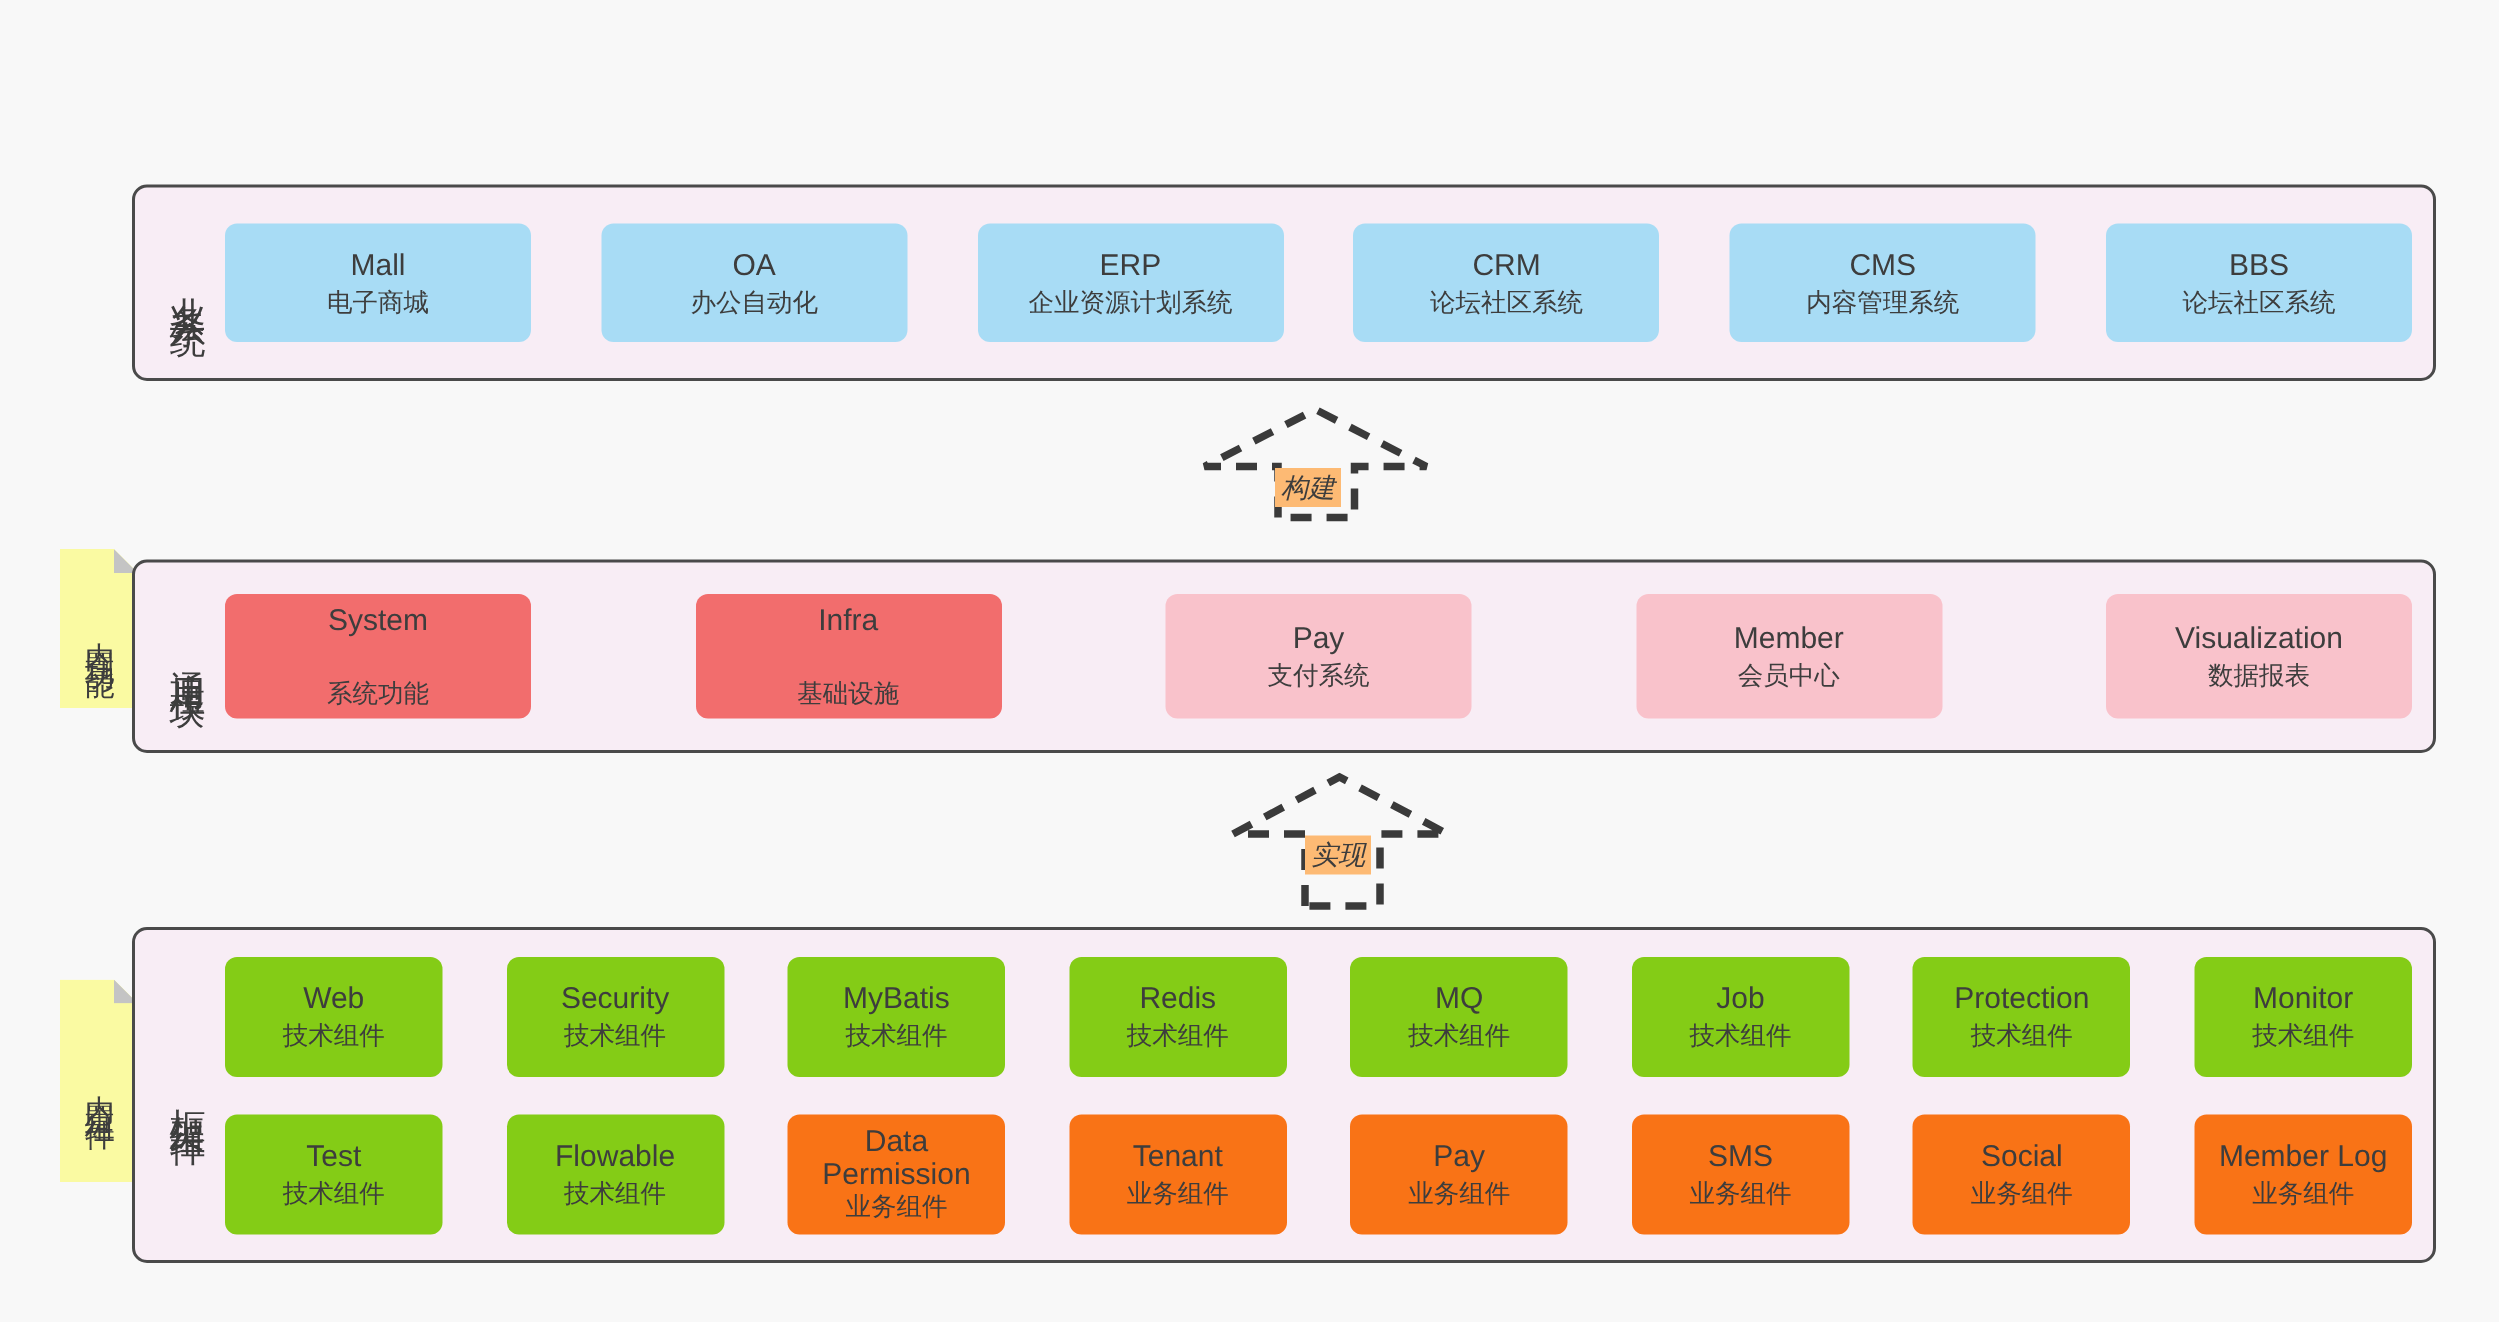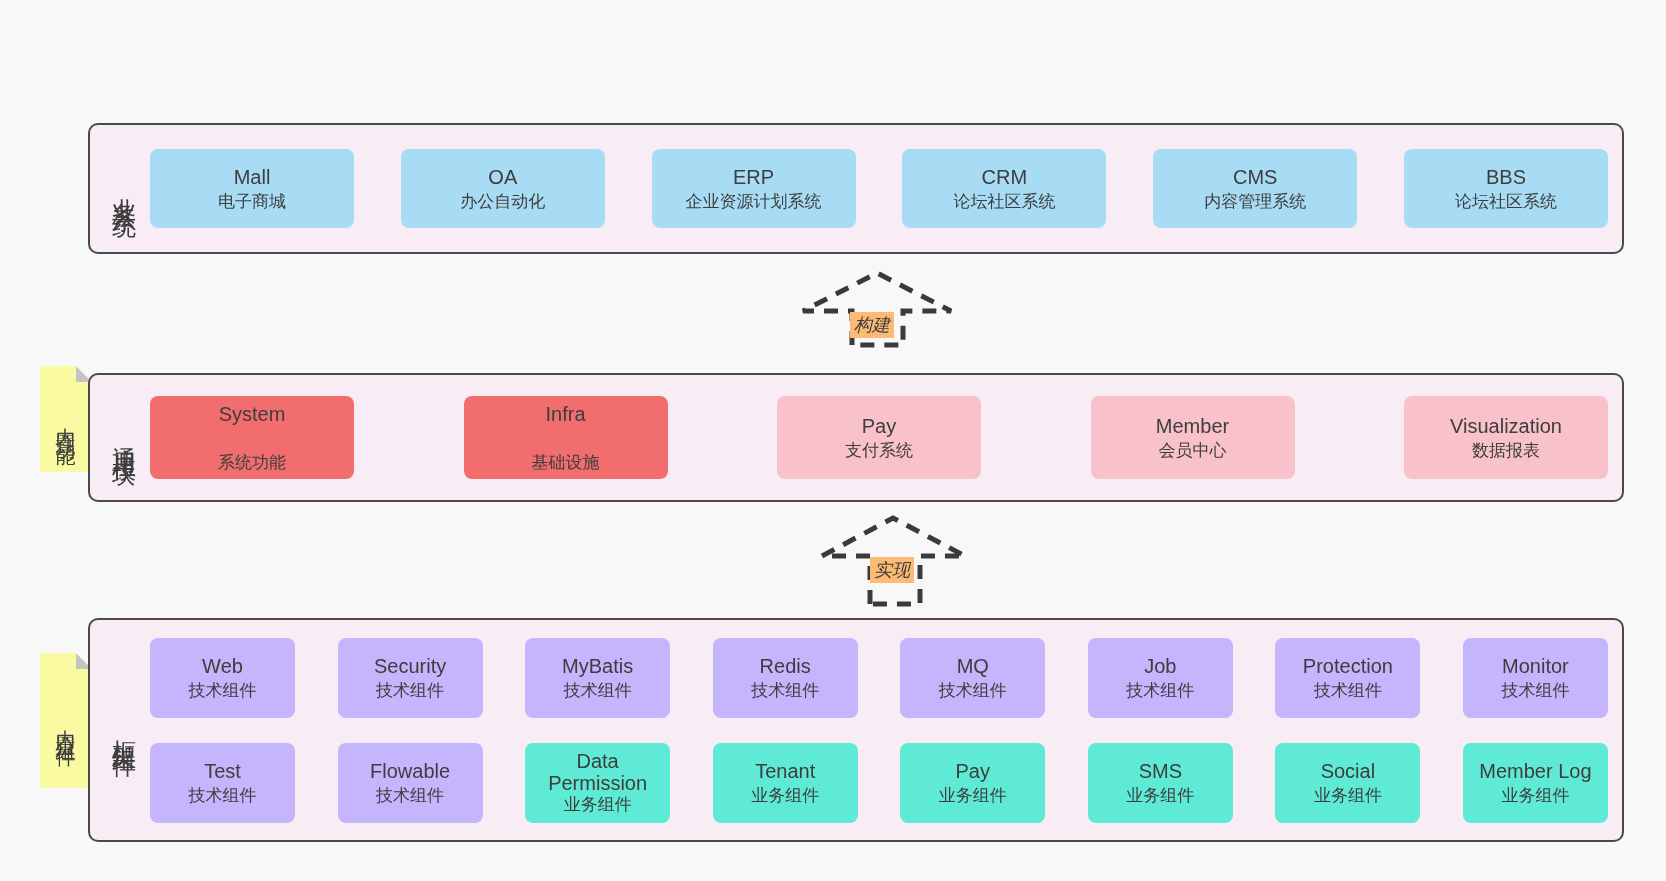--- a/index.html
+++ b/index.html
@@ -36,22 +36,22 @@
     flex:none;
   }
   .card-title{font-size:20px;line-height:26px;}
   .card-sub{font-size:17px;line-height:24px;}
   .w6{width:204px;height:79px;text-align:center;}
   .sec-modules .w6{height:83px;}
   .w8{width:145px;height:80px;}
   .blue{background:#a8dcf5;}
   .red{background:#f26d6d;gap:24px;}
   .pink{background:#f9c2cb;}
-  .green{background:#c4b5fd;}
-  .lgreen{background:#5eead4;}
+  .green{background:#84cc16;}
+  .lgreen{background:#f97316;}
   
   .sticky{
     position:absolute;left:40px;width:52px;background:#fafaa2;
     z-index:1;
     clip-path:polygon(0 0,calc(100% - 16px) 0,100% 16px,100% 100%,0 100%);
     display:flex;align-items:center;justify-content:center;
   }
   .sticky .fold{
     position:absolute;top:0;right:0;width:16px;height:16px;
     background:#c4c4c4;

